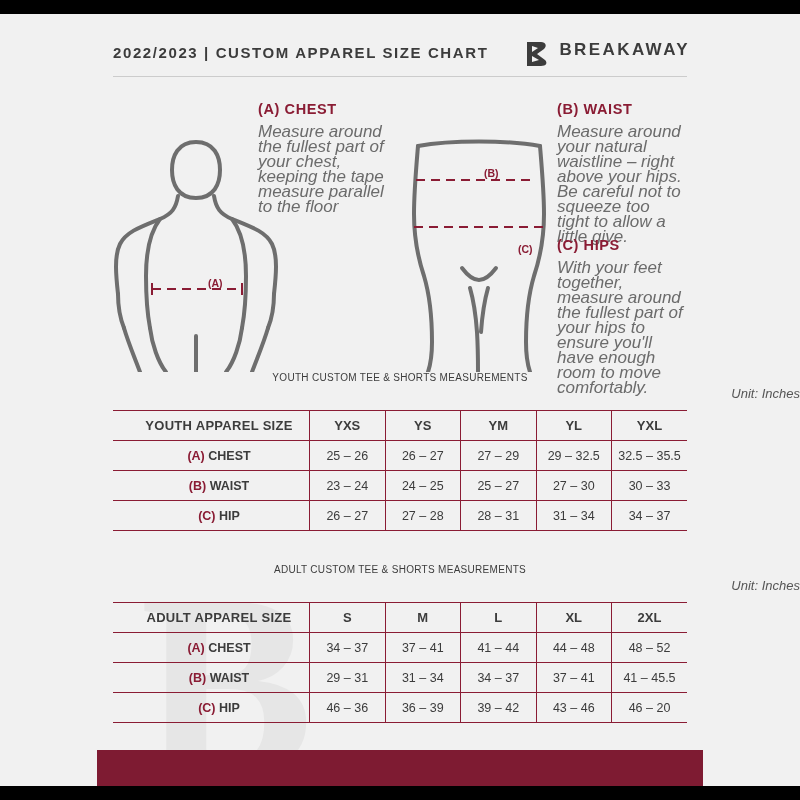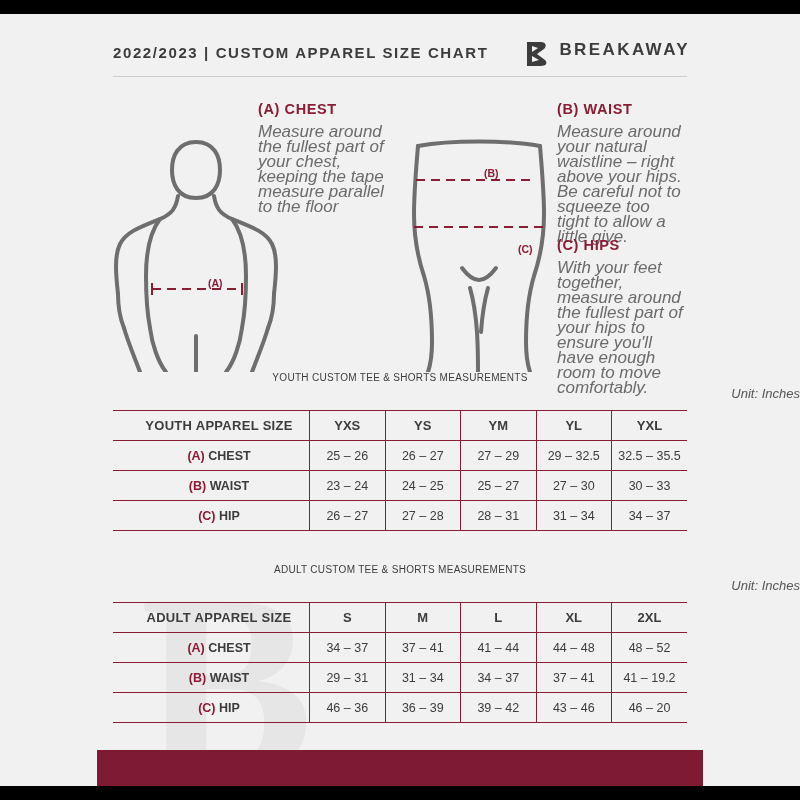--- a/index.html
+++ b/index.html
@@ -338,21 +338,21 @@
             <td>41 – 44</td>
             <td>44 – 48</td>
             <td class="last">48 – 52</td>
           </tr>
           <tr>
             <td class="rowhead"><span class="mark">(B)</span> <span>WAIST</span></td>
             <td>29 – 31</td>
             <td>31 – 34</td>
             <td>34 – 37</td>
             <td>37 – 41</td>
-            <td class="last">41 – 19.2</td>
+            <td class="last">41 – 45.5</td>
           </tr>
           <tr>
             <td class="rowhead"><span class="mark">(C)</span> <span>HIP</span></td>
             <td>46 – 36</td>
             <td>36 – 39</td>
             <td>39 – 42</td>
             <td>43 – 46</td>
             <td class="last">46 – 20</td>
           </tr>
         </tbody>

